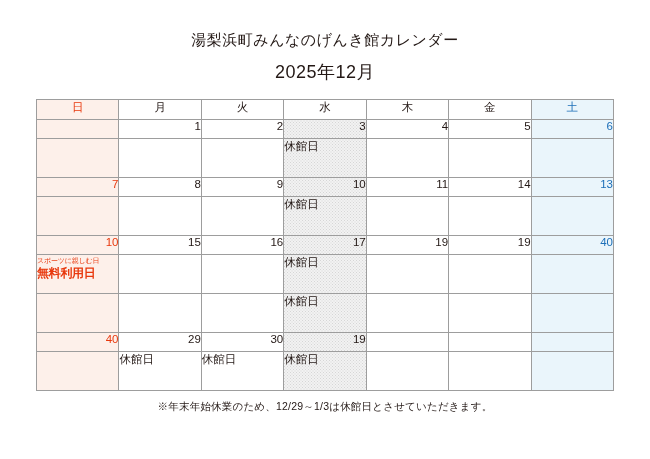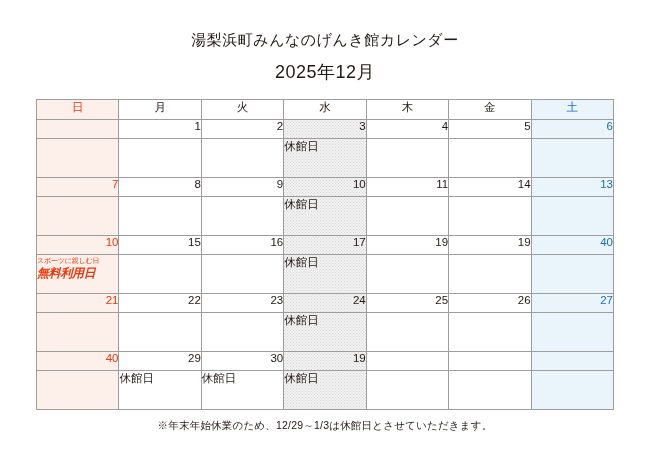--- a/index.html
+++ b/index.html
@@ -111,21 +111,20 @@
     letter-spacing: -0.2px;
   }
   .free-note-big {
     display: block;
     font-size: 12px;
     color: #e8380d;
     font-weight: bold;
     line-height: 1.3;
     margin-top: 1px;
     letter-spacing: -0.3px;
-    font-style: italic;
   }
   .footnote {
     width: 578px;
     margin: 9px auto 8px auto;
     font-size: 10.5px;
     text-align: center;
     color: #231815;
     letter-spacing: 0.2px;
   }
 </style>
@@ -208,29 +207,20 @@
           </td>
           <td class="note"></td>
           <td class="note"></td>
           <td class="note wed-hol">休館日</td>
           <td class="note"></td>
           <td class="note"></td>
           <td class="note sat"></td>
         </tr>
 
         <tr>
-          <td class="daynum sun">21</td>
-          <td class="daynum">22</td>
-          <td class="daynum">23</td>
-          <td class="daynum wed-hol">24</td>
-          <td class="daynum">25</td>
-          <td class="daynum">26</td>
-          <td class="daynum sat">27</td>
-        </tr>
-        <tr>
           <td class="note sun"></td>
           <td class="note"></td>
           <td class="note"></td>
           <td class="note wed-hol">休館日</td>
           <td class="note"></td>
           <td class="note"></td>
           <td class="note sat"></td>
         </tr>
 
         <tr>

